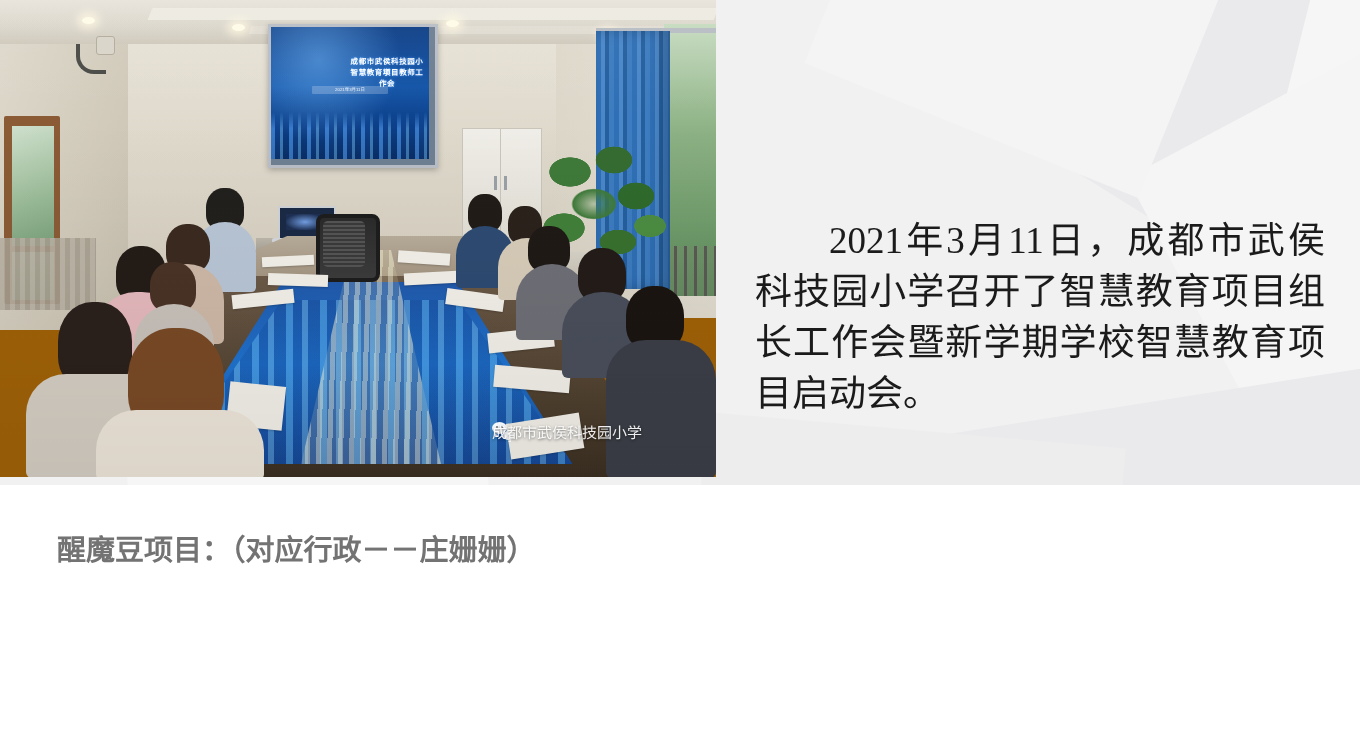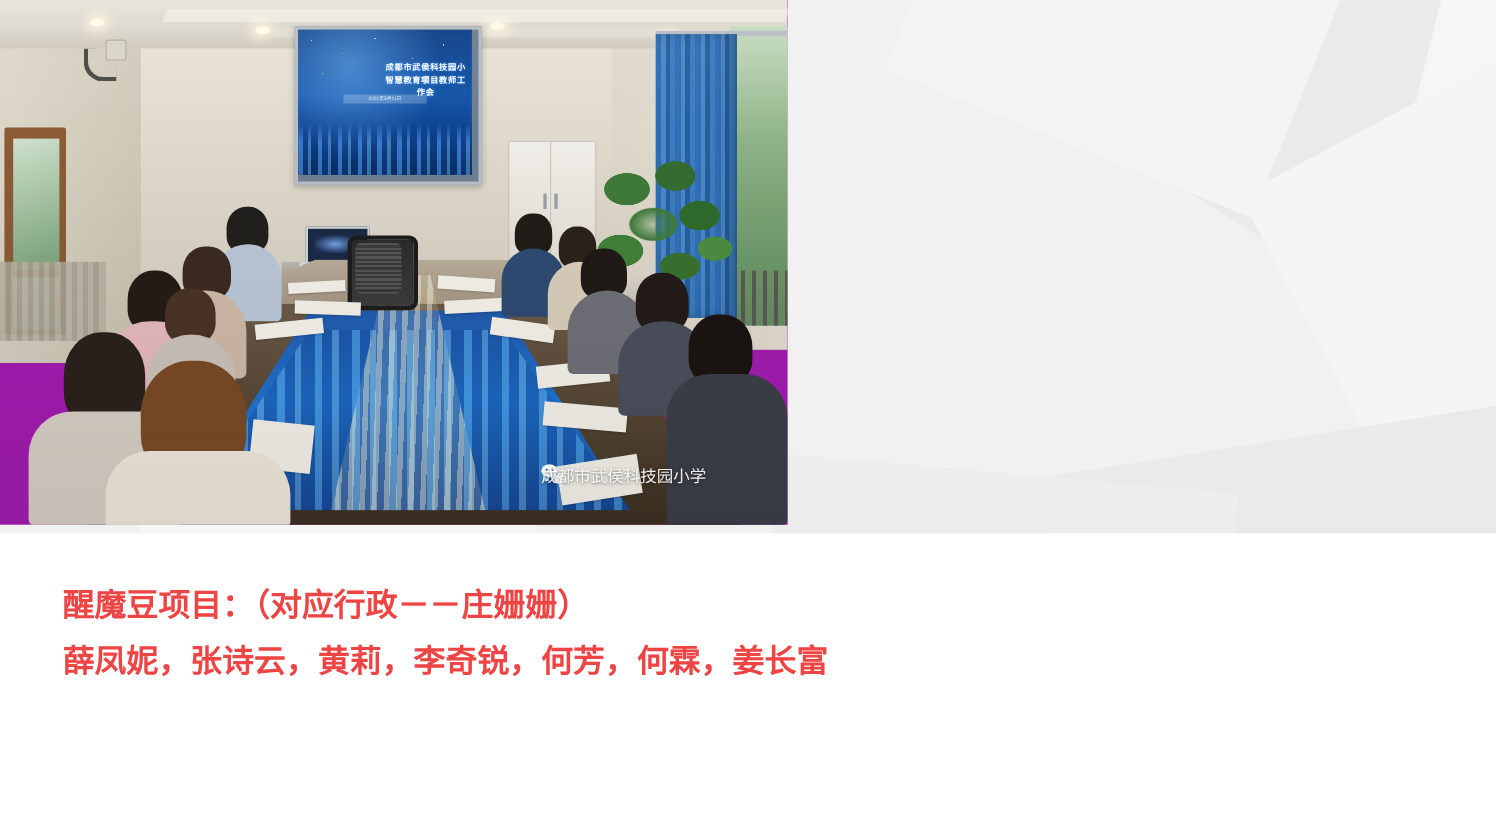--- a/index.html
+++ b/index.html
@@ -31,21 +31,21 @@
   .bg-facets { position: absolute; inset: 0; }
   .bg-facets .facet { position: absolute; }
 
   
   .photo {
     position: absolute;
     left: 0; top: 0;
     width: 716px;
     height: 477px;
     overflow: hidden;
-    background: #a21caf;
+    background: #a16207;
   }
   .photo * { position: absolute; }
 
   
   .ceiling {
     left: 0; top: 0; width: 716px; height: 44px;
     background: linear-gradient(180deg,#e8e4db 0%, #dcd7cc 60%, #cfc9bc 100%);
   }
   .ceiling-beam {
     left: 150px; top: 8px; width: 566px; height: 12px;
@@ -330,21 +330,21 @@
   
   .bottom-block {
     position: absolute;
     left: 0; top: 485px;
     width: 1360px; height: 257px;
     background: #ffffff;
   }
   .roster {
     position: absolute;
     left: 57px; top: 40px;
-    color: #ef4444;
+    color: #737373;
     font-family: "DejaVu Sans", "Liberation Sans", sans-serif;
     font-size: 29px;
     line-height: 51px;
     font-weight: bold;
     white-space: nowrap;
   }
   .roster .line { display: block; }
 </style>
 </head>
 <body>
@@ -475,23 +475,23 @@
           <span class="big"></span>
           <span class="small"></span>
           <i style="left:4px;top:4px;"></i>
           <i style="left:9px;top:4px;"></i>
         </span>
         <span>成都市武侯科技园小学</span>
       </div>
 
     </div>
 
+    <p class="intro-text">2021年3月11日，成都市武侯科技园小学召开了智慧教育项目组长工作会暨新学期学校智慧教育项目启动会。</p>
 
   </div>
 
   <div class="bottom-block">
     <div class="roster">
       <span class="line">醒魔豆项目：（对应行政－－庄姗姗）</span>
-      <span class="line">薛凤妮，张诗云，黄莉，李奇锐，何芳，何霖，姜长富</span>
     </div>
   </div>
 
 </div>
 
 </body></html>

